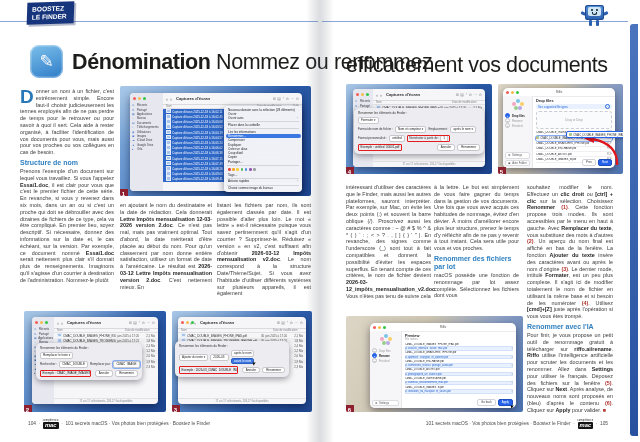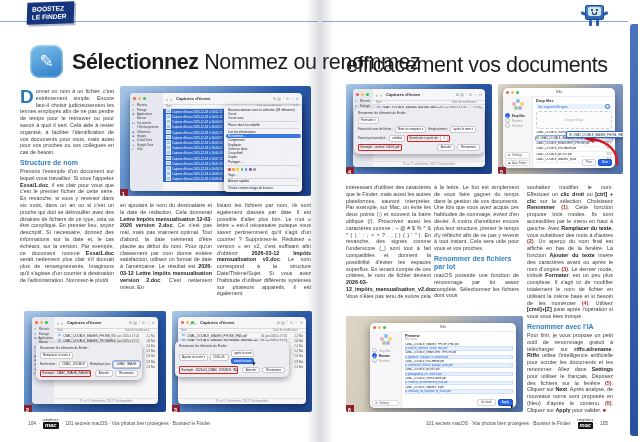--- a/index.html
+++ b/index.html
@@ -195,21 +195,21 @@
     <div class="eye" style="left:10px;top:6px;"></div>
     <div class="eye" style="left:15px;top:6px;"></div>
     <div class="smile"></div>
     <div class="leg" style="left:8px;"></div>
     <div class="leg" style="left:15px;"></div>
   </div>
 
   <div class="pencil-wrap">
     <span>✎</span>
   </div>
-  <div class="title-main"><b>Sélectionnez</b><span> Nommez ou renommez</span></div>
+  <div class="title-main"><b>Dénomination</b><span> Nommez ou renommez</span></div>
   <div class="title-right">efficacement vos documents</div>
 
   <div class="col" style="left:20px;top:88px;width:94px;height:218px;">
     <p><span class="dc">D</span>onner un nom à un fichier, c'est extrêmement simple. Encore faut-il choisir judicieusement les termes employés afin de ne pas perdre de temps pour le retrouver ou pour savoir à quoi il sert. Cela aide à rester organisé, à faciliter l'identification de vos documents pour vous, mais aussi pour vos proches ou vos collègues en cas de besoin.</p>
     <div class="subhead">Structure de nom</div>
     <p>Prenons l'exemple d'un document sur lequel vous travaillez. Si vous l'appelez <b>Essai1.doc</b>, il est clair pour vous que c'est le premier fichier de cette série. En revanche, si vous y revenez dans six mois, dans un an ou si c'est un proche qui doit se débrouiller avec des dizaines de fichiers de ce type, cela va être compliqué. En premier lieu, soyez descriptif. Si nécessaire, donnez des informations sur la date et, le cas échéant, sur la version. Par exemple, ce document nommé <b>Essai1.doc</b> serait nettement plus clair s'il donnait plus de renseignements. Imaginons qu'il s'agisse d'un courrier à destination de l'administration. Nommez-le plutôt</p>
   </div>
   <div class="col" style="left:120px;top:202px;width:92px;height:104px;">
     <p>en ajoutant le nom du destinataire et la date de rédaction. Cela donnerait <b>Lettre Impôts mensualisation 12-03-2026 version 2.doc</b>. Ce n'est pas mal, mais pas vraiment optimal. Tout d'abord, la date mériterait d'être placée au début du nom. Pour qu'un classement par nom donne entière satisfaction, utilisez un format de date à l'américaine. Le résultat est <b>2026-03-12 Lettre Impôts mensualisation version 2.doc</b>. C'est nettement mieux. En</p>
   </div>

